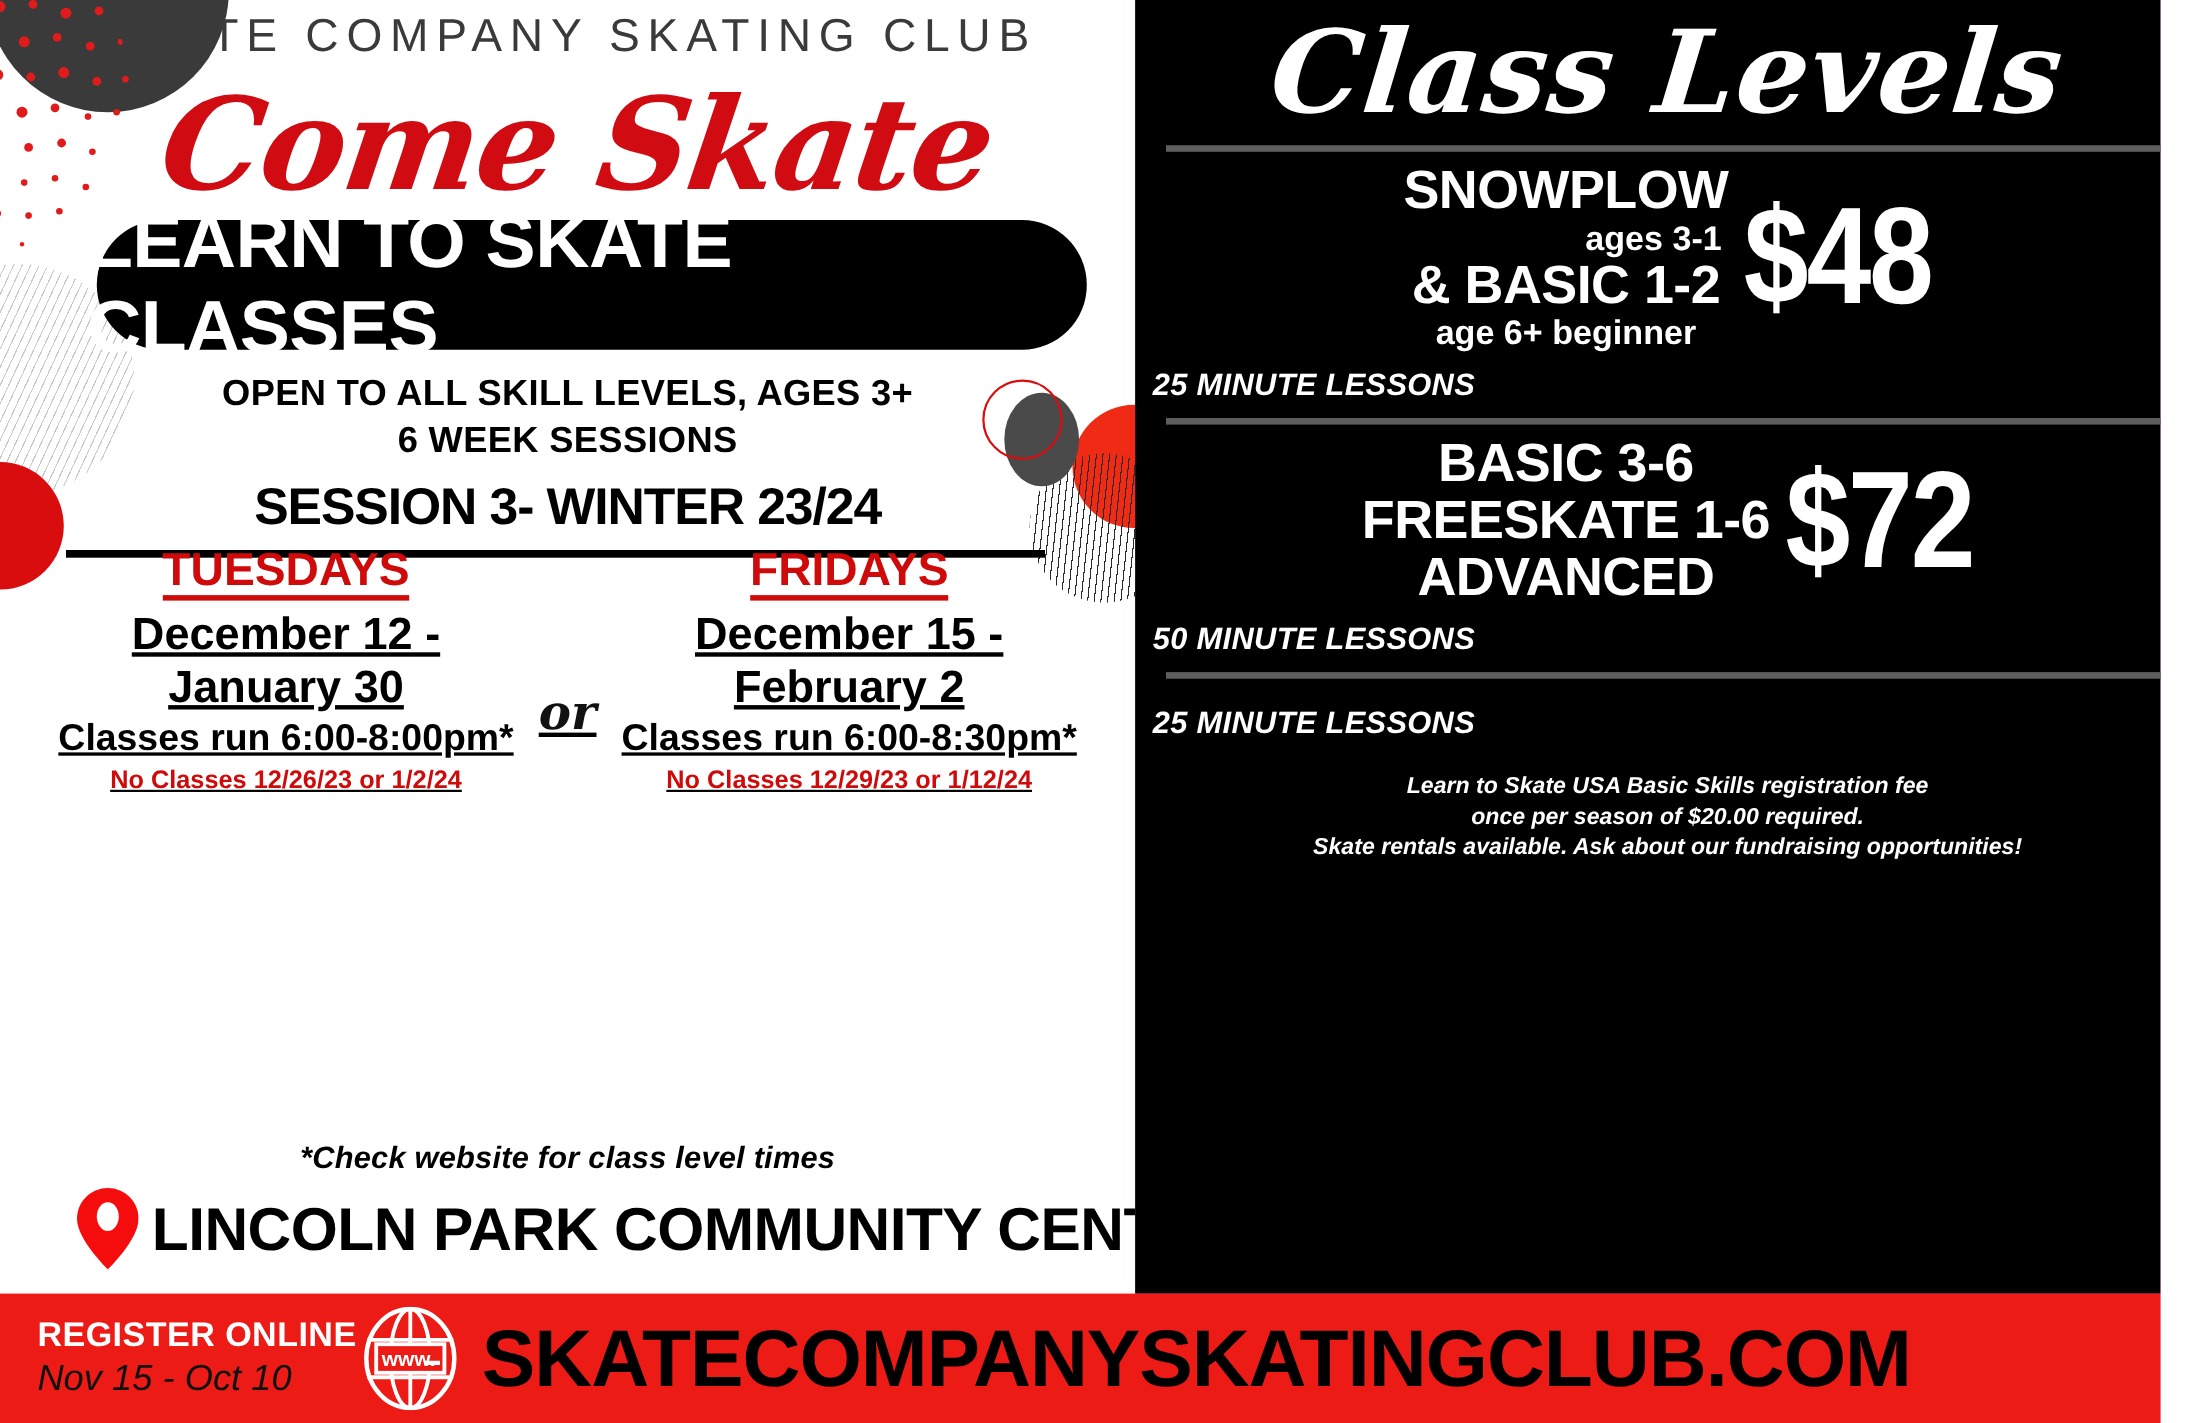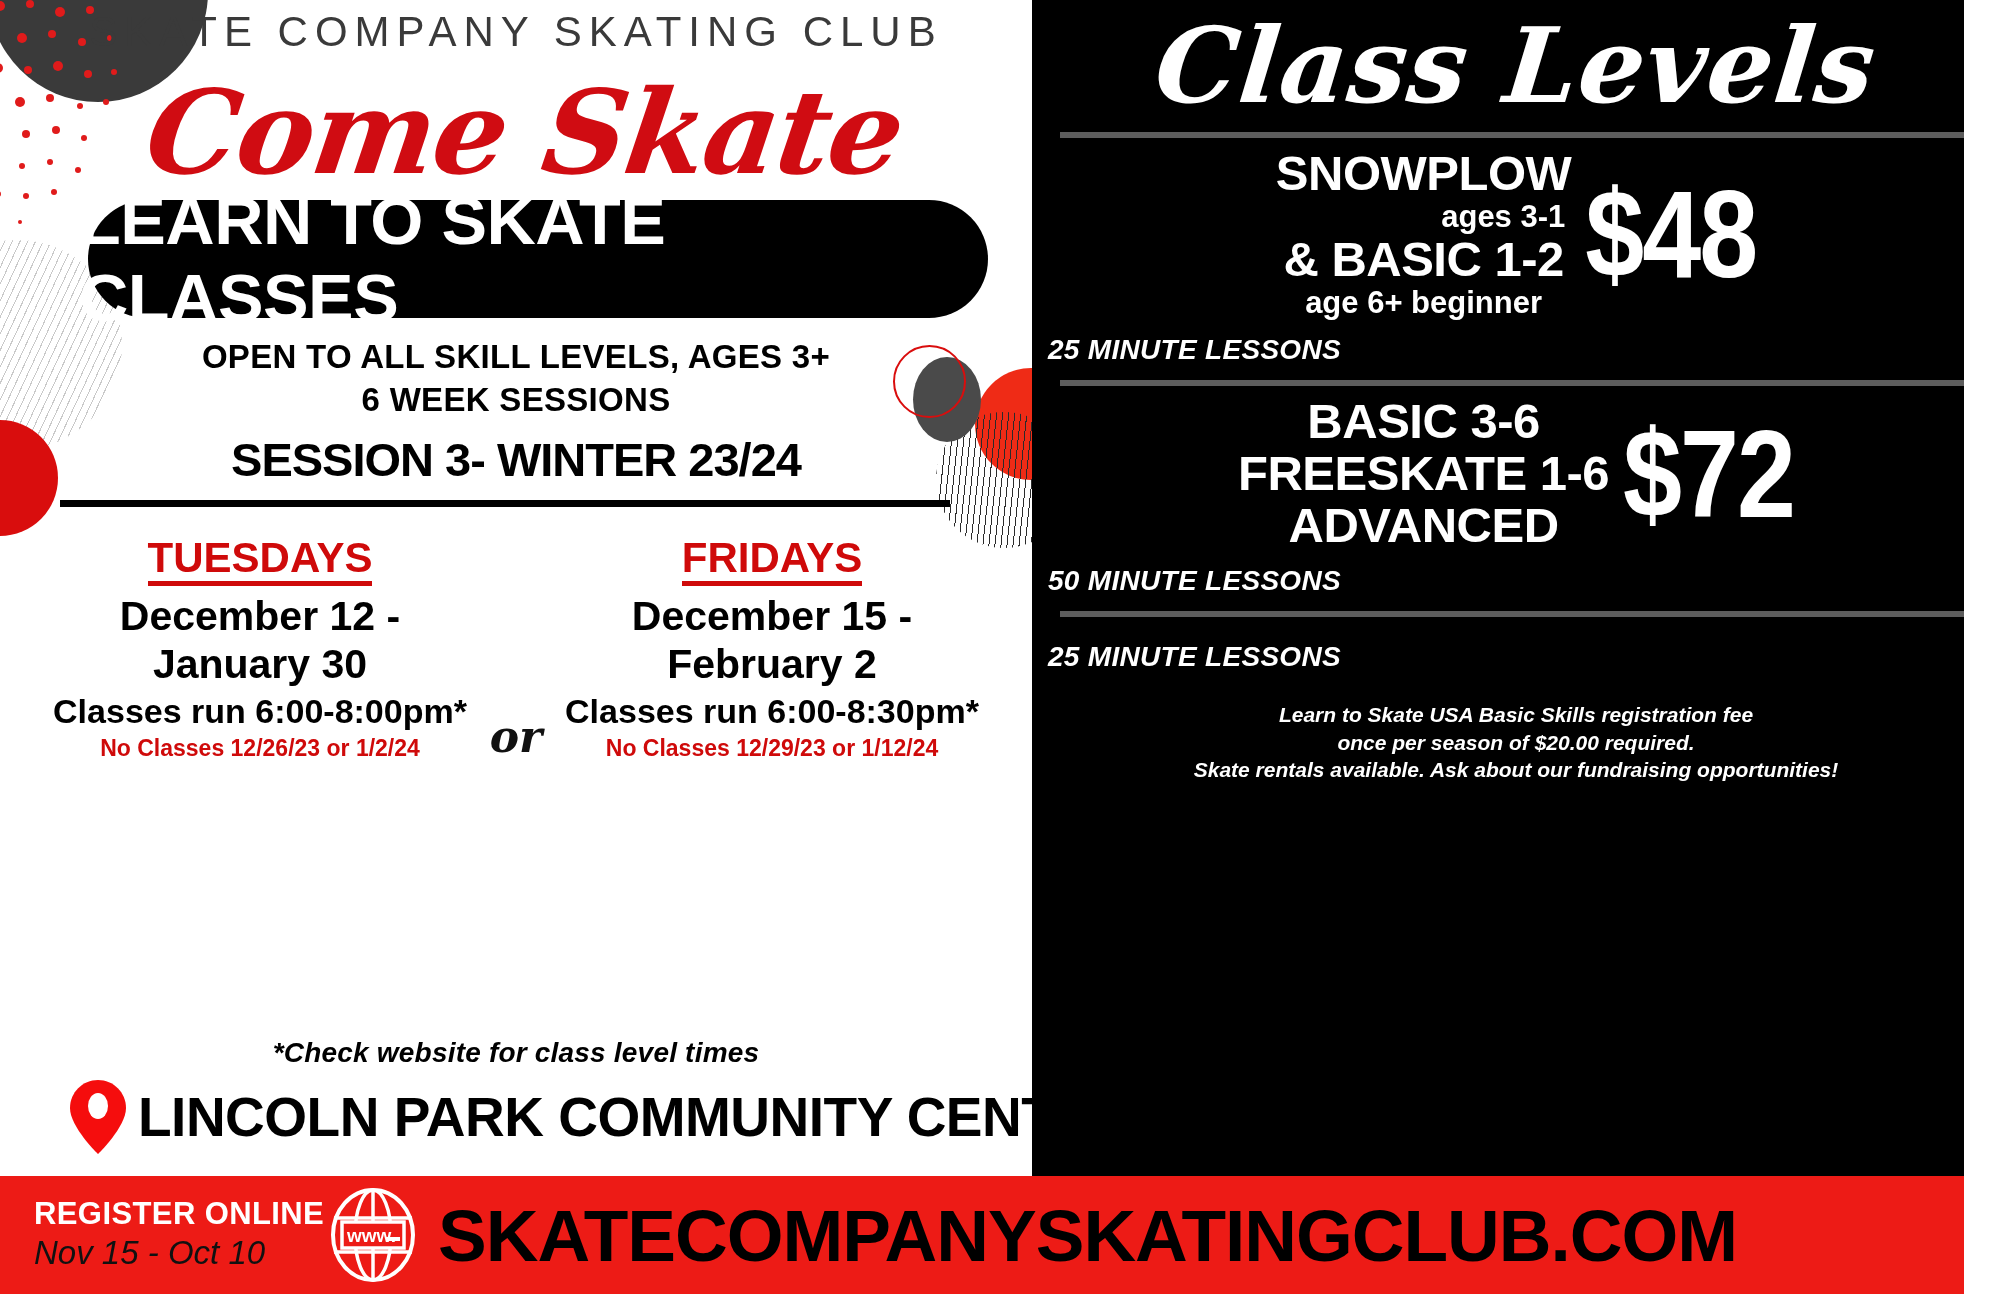--- a/index.html
+++ b/index.html
@@ -147,24 +147,25 @@
   #session-underline {
     position:absolute;
     left:60px; top:500px;
     width:890px; height:7px;
     background:#000;
   }
 
   
   #schedule {
     position:absolute;
-    left:40px; top:536px;
+    left:40px; top:496px;
     width:952px;
     display:flex;
-    align-items:flex-end;
+    align-items:center;
+    text-decoration:underline;
   }
   .sched-col { width:440px; text-align:center; }
   .sched-day {
     display:inline-block;
     font-size:42px;
     font-weight:800;
     color:#cf0a0a;
     border-bottom:5px solid #cf0a0a;
     padding-bottom:1px;
     line-height:1.05;

